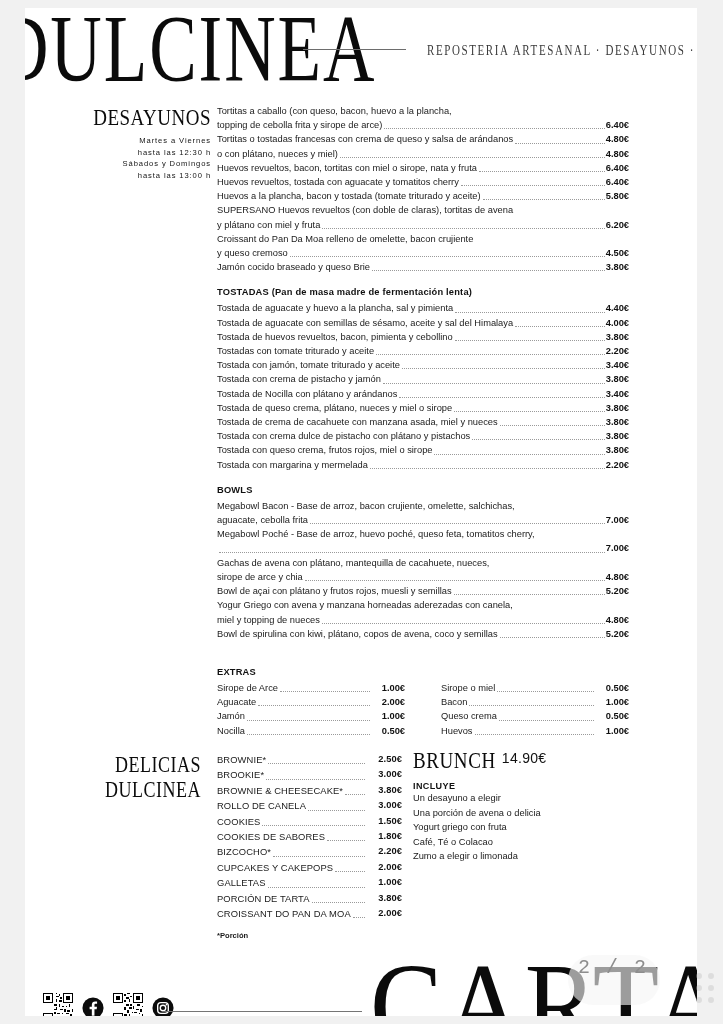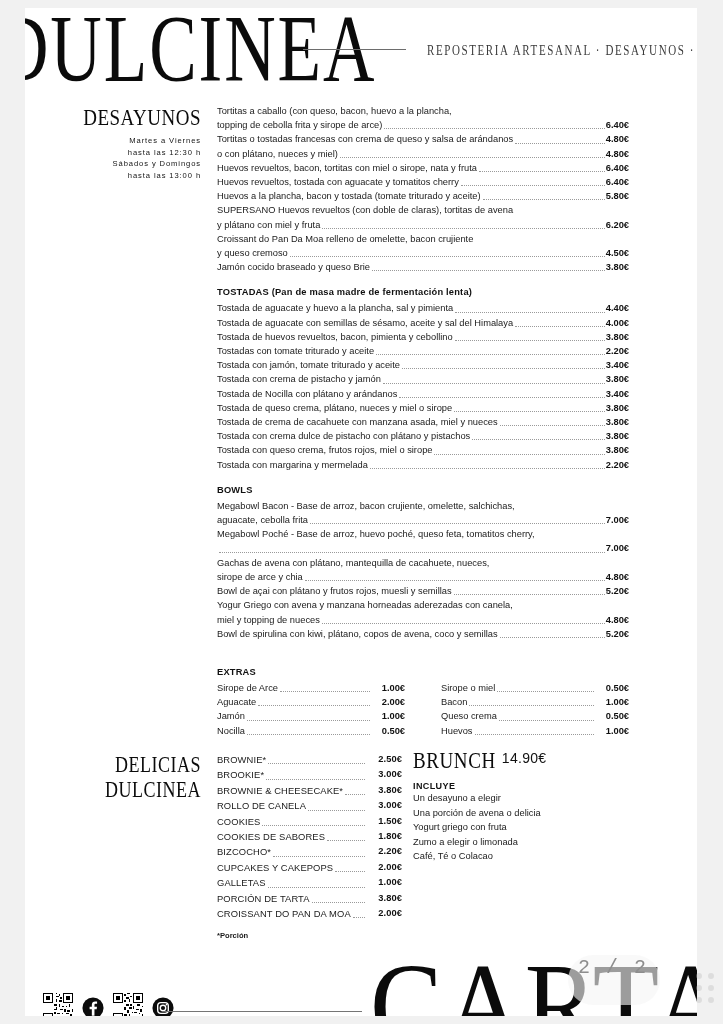--- a/index.html
+++ b/index.html
@@ -111,21 +111,21 @@
   .lbl-sched {
     margin-top: 9px;
     font-size: 7.6px;
     font-weight: normal;
     letter-spacing: .9px;
     line-height: 11.6px;
     color: #141414;
   }
 
   
-  #desayunos-label { left: 0; top: 96px; width: 176px; }
+  #desayunos-label { left: 10px; top: 96px; width: 176px; }
   #main-col { position: absolute; left: 192px; top: 96px; width: 412px; }
 
   .block { margin-bottom: 0; }
   .block + .block { margin-top: 13px; }
 
   
   .extras-wrap { display: flex; gap: 36px; }
   .extras-wrap > div { width: 188px; }
   .extras-wrap .row .pr { min-width: 34px; }
 
@@ -537,22 +537,22 @@
     </div>
 
     <div id="brunch-col">
       <div>
         <span class="brunch-title">BRUNCH</span><span class="brunch-price">14.90€</span>
       </div>
       <div class="brunch-incluye">INCLUYE</div>
       <div class="brunch-item">Un desayuno a elegir</div>
       <div class="brunch-item">Una porción de avena o delicia</div>
       <div class="brunch-item">Yogurt griego con fruta</div>
+      <div class="brunch-item">Café, Té o Colacao</div>
       <div class="brunch-item">Zumo a elegir o limonada</div>
-      <div class="brunch-item">Café, Té o Colacao</div>
     </div>
 
     <div class="footer">
       <div class="social">
 
         <svg class="qr" viewBox="0 0 21 21" shape-rendering="crispEdges">
           <rect width="21" height="21" fill="#fff"></rect>
           <g fill="#000">
             <rect x="0" y="0" width="7" height="1"></rect>
               <rect x="0" y="0" width="1" height="7"></rect>

